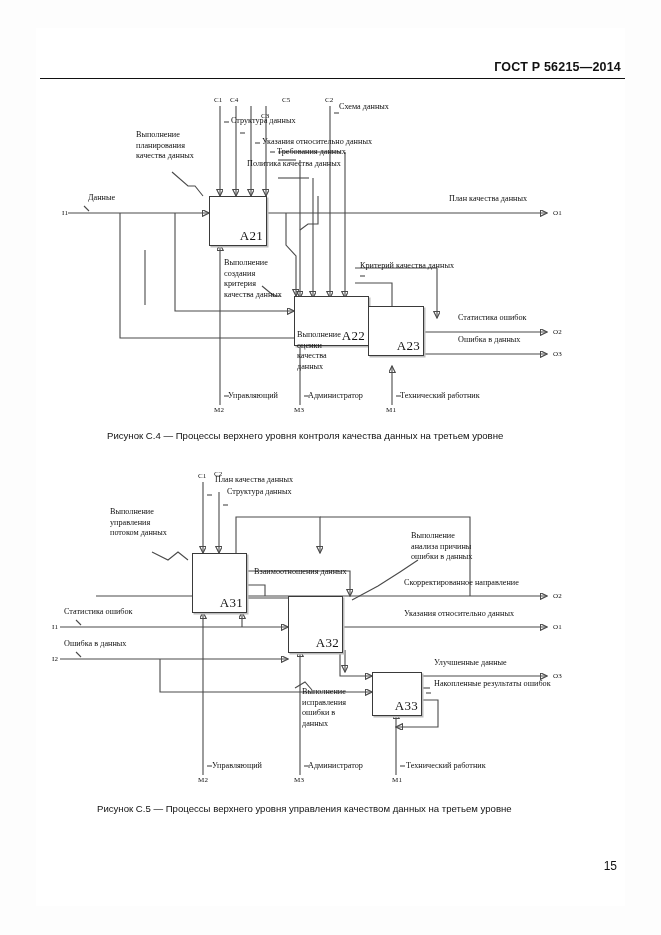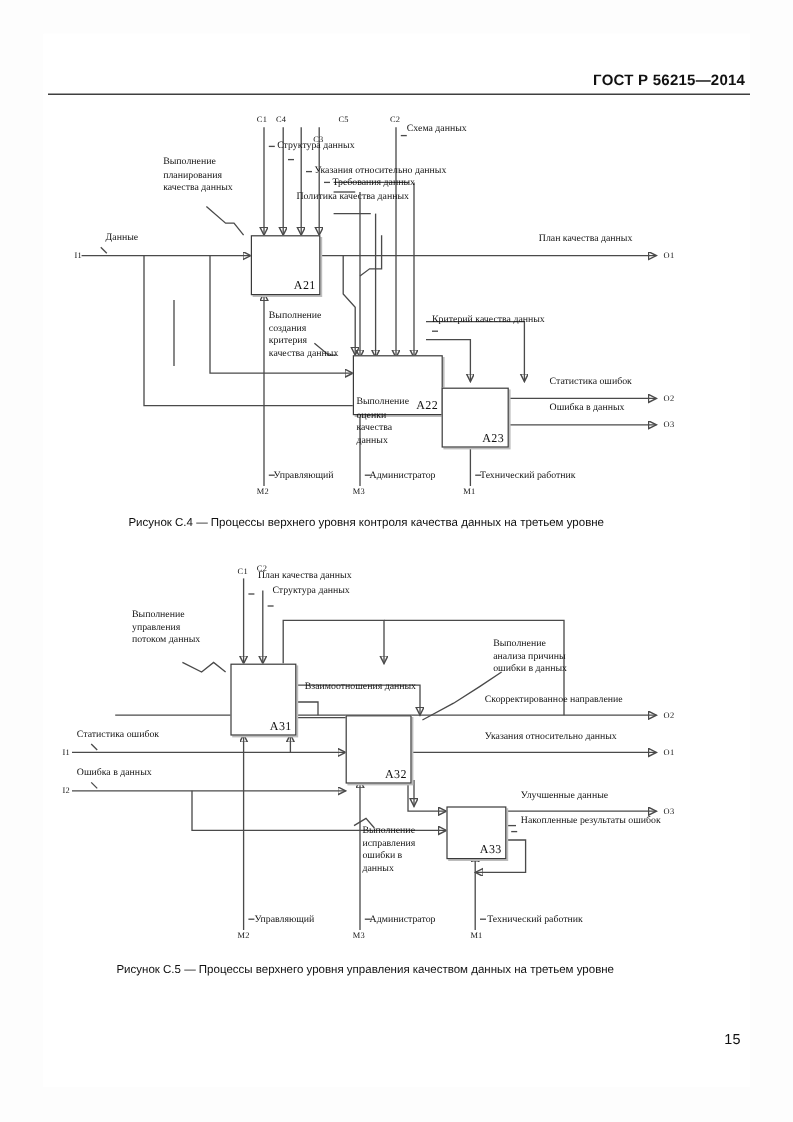--- a/index.html
+++ b/index.html
@@ -14,21 +14,21 @@
   .pageno{position:absolute;right:44px;bottom:62px;font-size:12px;color:#111;font-family:"Liberation Sans",sans-serif;}
   .caption{position:absolute;font-size:9.6px;color:#111;font-family:"Liberation Sans",sans-serif;white-space:nowrap;}
 
   
   .diagram{position:absolute;left:0;top:0;width:661px;}
   .box{
     position:absolute;border:1.2px solid #3a3a3a;background:#fff;
     box-shadow:1.5px 1.5px 0 0 #bdbdbd;
   }
   .box .bid{
-    position:absolute;right:3px;bottom:1px;font-size:10px;color:#111;
+    position:absolute;right:3px;bottom:1px;font-size:13px;color:#111;
     font-family:"Liberation Serif",serif;letter-spacing:.3px;
   }
   .lbl{position:absolute;font-size:8.2px;color:#111;line-height:10.5px;white-space:nowrap;font-family:"Liberation Serif",serif;}
   .lbl.multi{white-space:normal;}
   .tag{position:absolute;font-size:7px;color:#111;font-family:"Liberation Serif",serif;letter-spacing:.2px;}
   svg.wires{position:absolute;left:0;top:0;overflow:visible;}
   svg.wires line, svg.wires path, svg.wires polyline{stroke:#4a4a4a;stroke-width:1.1px;fill:none;}
 </style>
 </head>
 <body>
@@ -100,21 +100,21 @@
       <path d="M262,286 L274,296 L280,296"></path>
       <path d="M355,336 L366,345 L372,345"></path>
     </svg>
 
     <div class="box" style="left:209px;top:196px;width:56px;height:48px;">
       <span class="bid">A21</span>
     </div>
     <div class="box" style="left:294px;top:296px;width:61px;height:48px;padding-left:12px;">
       <span class="bid">A22</span>
     </div>
-    <div class="box" style="left:368px;top:323px;width:54px;height:48px;">
+    <div class="box" style="left:368px;top:306px;width:54px;height:48px;">
       <span class="bid">A23</span>
     </div>
 
     <div class="lbl multi" style="left:136px;top:130px;width:62px;">Выполнение планирования качества данных</div>
     <div class="lbl multi" style="left:224px;top:258px;width:62px;">Выполнение создания критерия качества данных</div>
     <div class="lbl multi" style="left:297px;top:330px;width:56px;">Выполнение оценки качества данных</div>
 
     <div class="tag" style="left:214px;top:96px;">C1</div>
     <div class="tag" style="left:230px;top:96px;">C4</div>
     <div class="tag" style="left:246px;top:96px;padding-left:36px;">C5</div>

